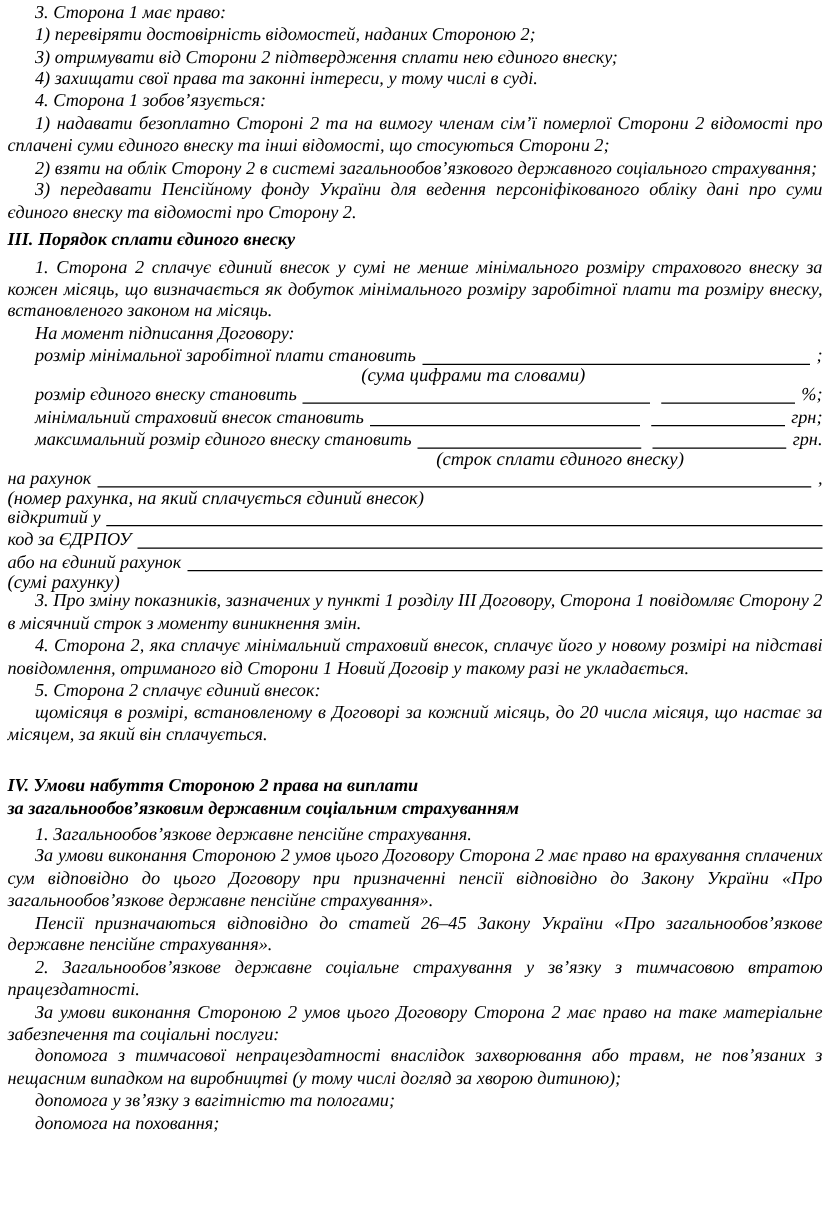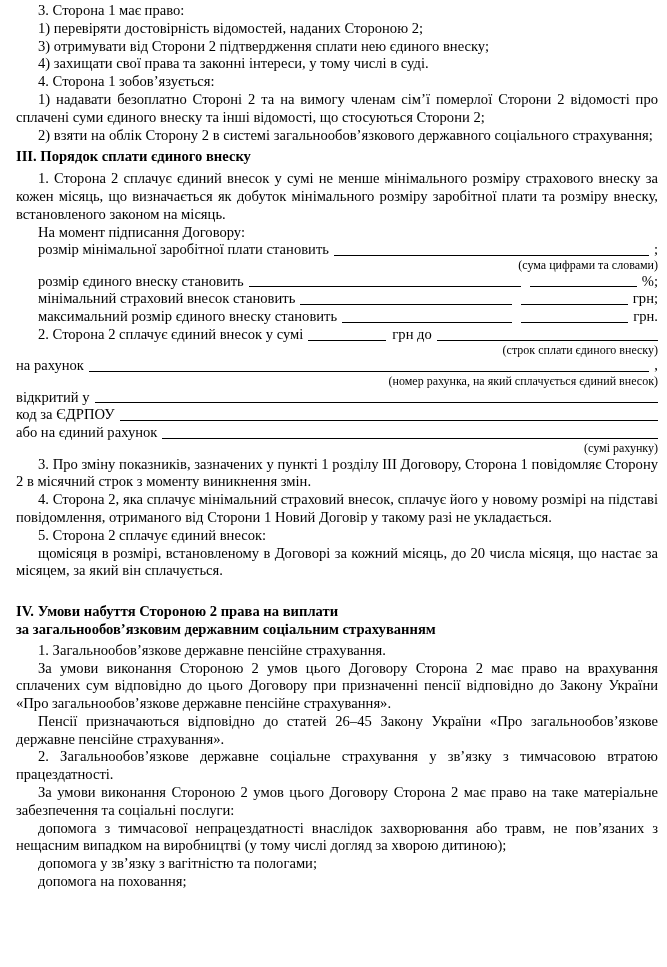--- a/index.html
+++ b/index.html
@@ -1,50 +1,51 @@
 <!DOCTYPE html>
 <html><head>
 <meta charset="utf-8">
 <style>
   html,body{margin:0;padding:0;background:#ffffff;}
   body{width:667px;height:967px;overflow:hidden;}
   .page{
     box-sizing:border-box;width:667px;height:967px;
-    padding:2px 9px 0 16px;
+    padding:2px 9px 0 6px;
     font-family:"Liberation Serif","DejaVu Serif",serif;
-    font-size:14.6px;line-height:17.8px;color:#000;
+    font-size:14.6px;line-height:17.8px;color:#000;font-style:italic;
   }
   .p{margin:0;text-align:justify;text-indent:22px;}
   .h{margin:4px 0;text-align:left;font-weight:bold;}
   .h4{margin:23px 0 3px;}
   .fline{display:flex;align-items:stretch;}
   .ind{padding-left:22px;}
   .lbl{white-space:pre;flex:none;}
   .blank{border-bottom:1px solid #000;margin:0 0 3px 5px;}
   .grow{flex:1 1 auto;min-width:20px;}
   .w107{width:107px;flex:none;margin-left:9px;}
   .w78{width:78px;flex:none;}
   .sfx{margin-left:5px;flex:none;white-space:pre;}
   .mid{margin-left:6px;flex:none;white-space:pre;}
-  .cap{font-size:12px;line-height:13.5px;text-align:right;}
+  .cap{font-size:15px;line-height:13.5px;text-align:left;}
   .capA{padding-left:283px;}
   .capE{padding-left:343px;}
 </style>
 </head>
 <body>
 
 <div class="page">
 
   <p class="p">3. Сторона 1 має право:</p>
   <p class="p">1) перевіряти достовірність відомостей, наданих Стороною 2;</p>
   <p class="p">3) отримувати від Сторони 2 підтвердження сплати нею єдиного внеску;</p>
   <p class="p">4) захищати свої права та законні інтереси, у тому числі в суді.</p>
   <p class="p">4. Сторона 1 зобов’язується:</p>
   <p class="p">1) надавати безоплатно Стороні 2 та на вимогу членам сім’ї померлої Сторони 2 відомості про сплачені суми єдиного внеску та інші відомості, що стосуються Сторони 2;</p>
   <p class="p">2) взяти на облік Сторону 2 в системі загальнообов’язкового державного соціального страхування;</p>
+  <p class="p">3) передавати Пенсійному фонду України для ведення персоніфікованого обліку дані про суми єдиного внеску та відомості про Сторону 2.</p>
 
   <div class="h">III. Порядок сплати єдиного внеску</div>
 
   <p class="p">1. Сторона 2 сплачує єдиний внесок у сумі не менше мінімального розміру страхового внеску за кожен місяць, що визначається як добуток мінімального розміру заробітної плати та розміру внеску, встановленого законом на місяць.</p>
   <p class="p">На момент підписання Договору:</p>
 
   <div class="fline ind">
     <span class="lbl">розмір мінімальної заробітної плати становить</span>
     <span class="blank grow"></span>
     <span class="sfx">;</span>
@@ -65,26 +66,20 @@
     <span class="sfx">грн;</span>
   </div>
 
   <div class="fline ind">
     <span class="lbl">максимальний розмір єдиного внеску становить</span>
     <span class="blank grow"></span>
     <span class="blank w107"></span>
     <span class="sfx">грн.</span>
   </div>
 
-  <div class="fline ind">
-    <span class="lbl">2. Сторона 2 сплачує єдиний внесок у сумі</span>
-    <span class="blank w78"></span>
-    <span class="mid">грн до</span>
-    <span class="blank grow"></span>
-  </div>
   <div class="cap capE">(строк сплати єдиного внеску)</div>
 
   <div class="fline">
     <span class="lbl">на рахунок</span>
     <span class="blank grow"></span>
     <span class="sfx">,</span>
   </div>
   <div class="cap">(номер рахунка, на який сплачується єдиний внесок)</div>
 
   <div class="fline">

